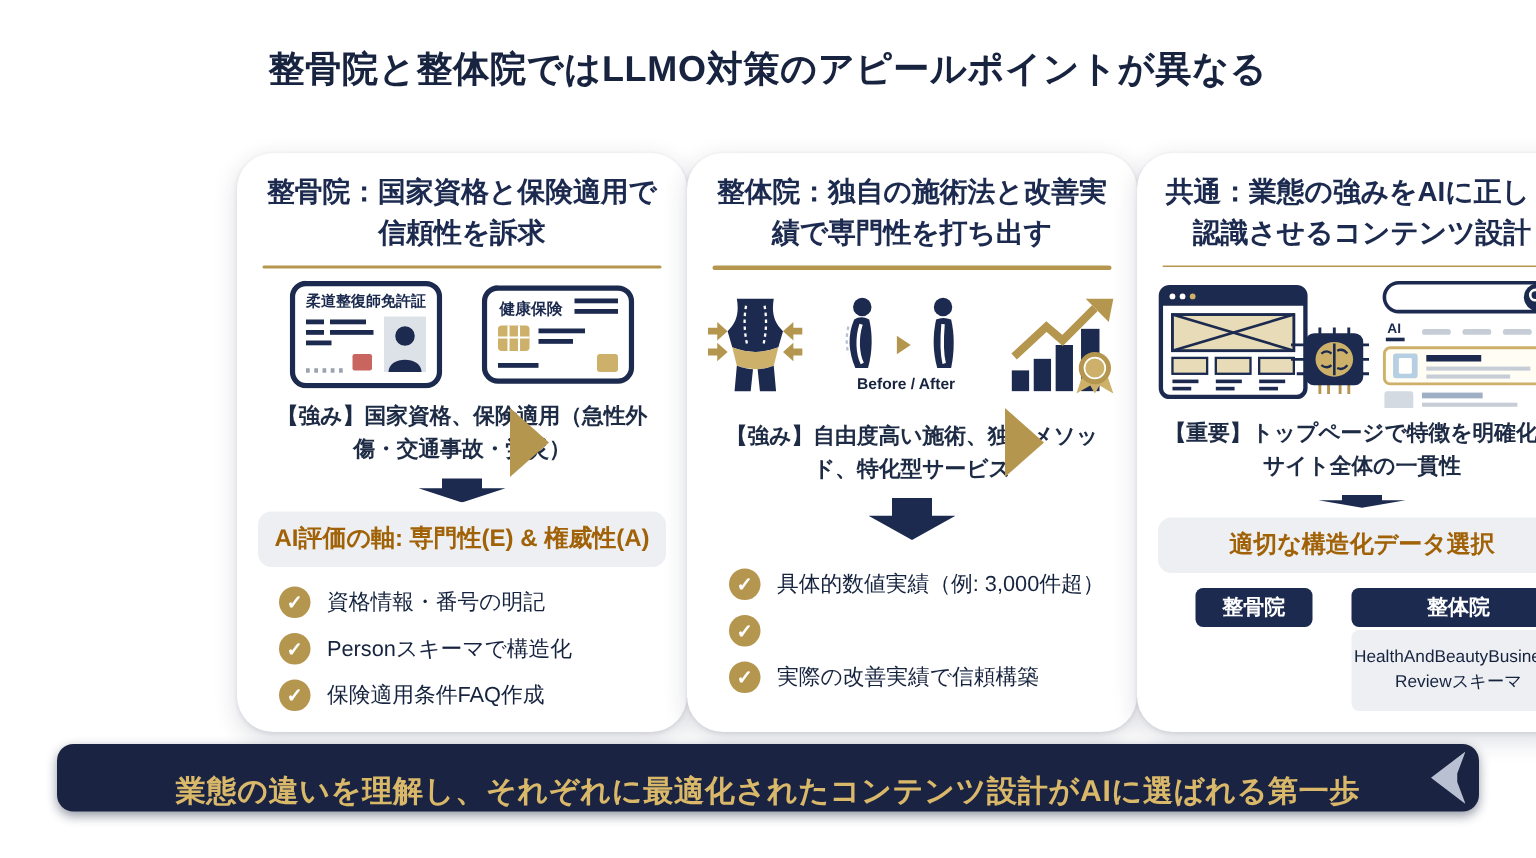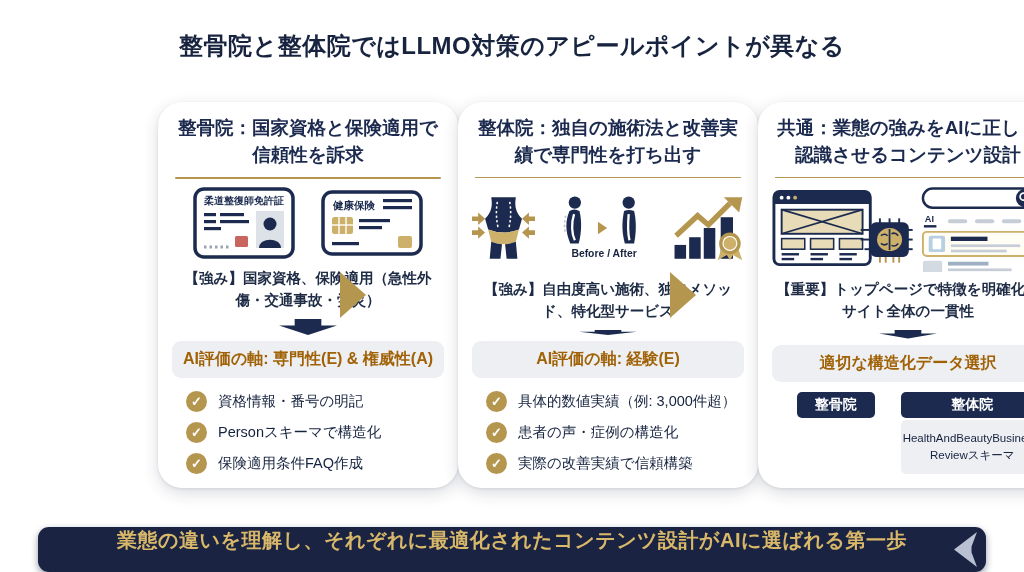--- a/index.html
+++ b/index.html
@@ -39,22 +39,22 @@
   .schema-head{background:var(--navy);color:#fff;font-weight:700;font-size:14px;
     text-align:center;padding:4px 0;border-radius:5px;}
   .schema-body{background:var(--pill-bg);border-radius:5px;padding:10px 2px;flex:1;
     font-size:11.5px;text-align:center;color:#16233f;line-height:1.5;
     display:flex;align-items:center;justify-content:center;}
 
   .sep{position:absolute;top:272px;width:26px;height:46px;background:var(--gold);
     clip-path:polygon(0 0,100% 50%,0 100%);}
   .sep-1{left:340px;} .sep-2{left:670px;}
 
-  .banner{position:absolute;top:527px;left:38px;width:948px;height:45px;
-    background:var(--banner-bg);border-radius:11px;display:flex;align-items:flex-start;
+  .banner{position:absolute;top:496px;left:38px;width:948px;height:45px;
+    background:var(--banner-bg);border-radius:11px;display:flex;align-items:flex-end;
     justify-content:center;box-shadow:0 3px 7px rgba(20,28,55,.45);}
   .banner-text{color:var(--banner-text);font-size:20px;font-weight:700;letter-spacing:.5px;}
   .banner-arrow{position:absolute;right:9px;top:5px;width:25px;height:35px;
     background:#b8c0d2;clip-path:polygon(100% 0,8% 50%,100% 100%,78% 58%,78% 42%);}
   svg{display:block;}
 </style>
 </head>
 <body>
 
 <div class="canvas">
@@ -154,29 +154,27 @@
           <rect x="62" y="28" width="16" height="54" fill="var(--navy)"></rect>
           <path d="M4 52 L32 26 L46 38 L74 10" stroke="var(--gold)" stroke-width="7" fill="none"></path>
           <polygon points="66,2 90,2 86,22" fill="var(--gold)"></polygon>
           <polygon points="64,66 58,84 70,77 74,84 78,77 90,84 84,66" fill="var(--gold-light)"></polygon>
           <circle cx="74" cy="62" r="14" fill="var(--gold)"></circle>
           <circle cx="74" cy="62" r="9" fill="var(--gold-light)" stroke="#fff" stroke-width="1.5"></circle>
         </svg>
       </div>
       <p class="strength">【強み】自由度高い施術、独自メソッド、特化型サービス</p>
       <div class="down-arrow"></div>
-      <div class="pill">AI評価の軸: 経験(E)</div>
       <ul class="checklist">
         <li class="check-item">
           <span class="check-icon">✓</span>
           <span>具体的数値実績（例: 3,000件超）</span>
         </li>
         <li class="check-item">
           <span class="check-icon">✓</span>
-          <span>患者の声・症例の構造化</span>
         </li>
         <li class="check-item">
           <span class="check-icon">✓</span>
           <span>実際の改善実績で信頼構築</span>
         </li>
       </ul>
     </section>
 
     <section class="card">
       <h2 class="card-title">共通：業態の強みをAIに正しく認識させるコンテンツ設計</h2>

